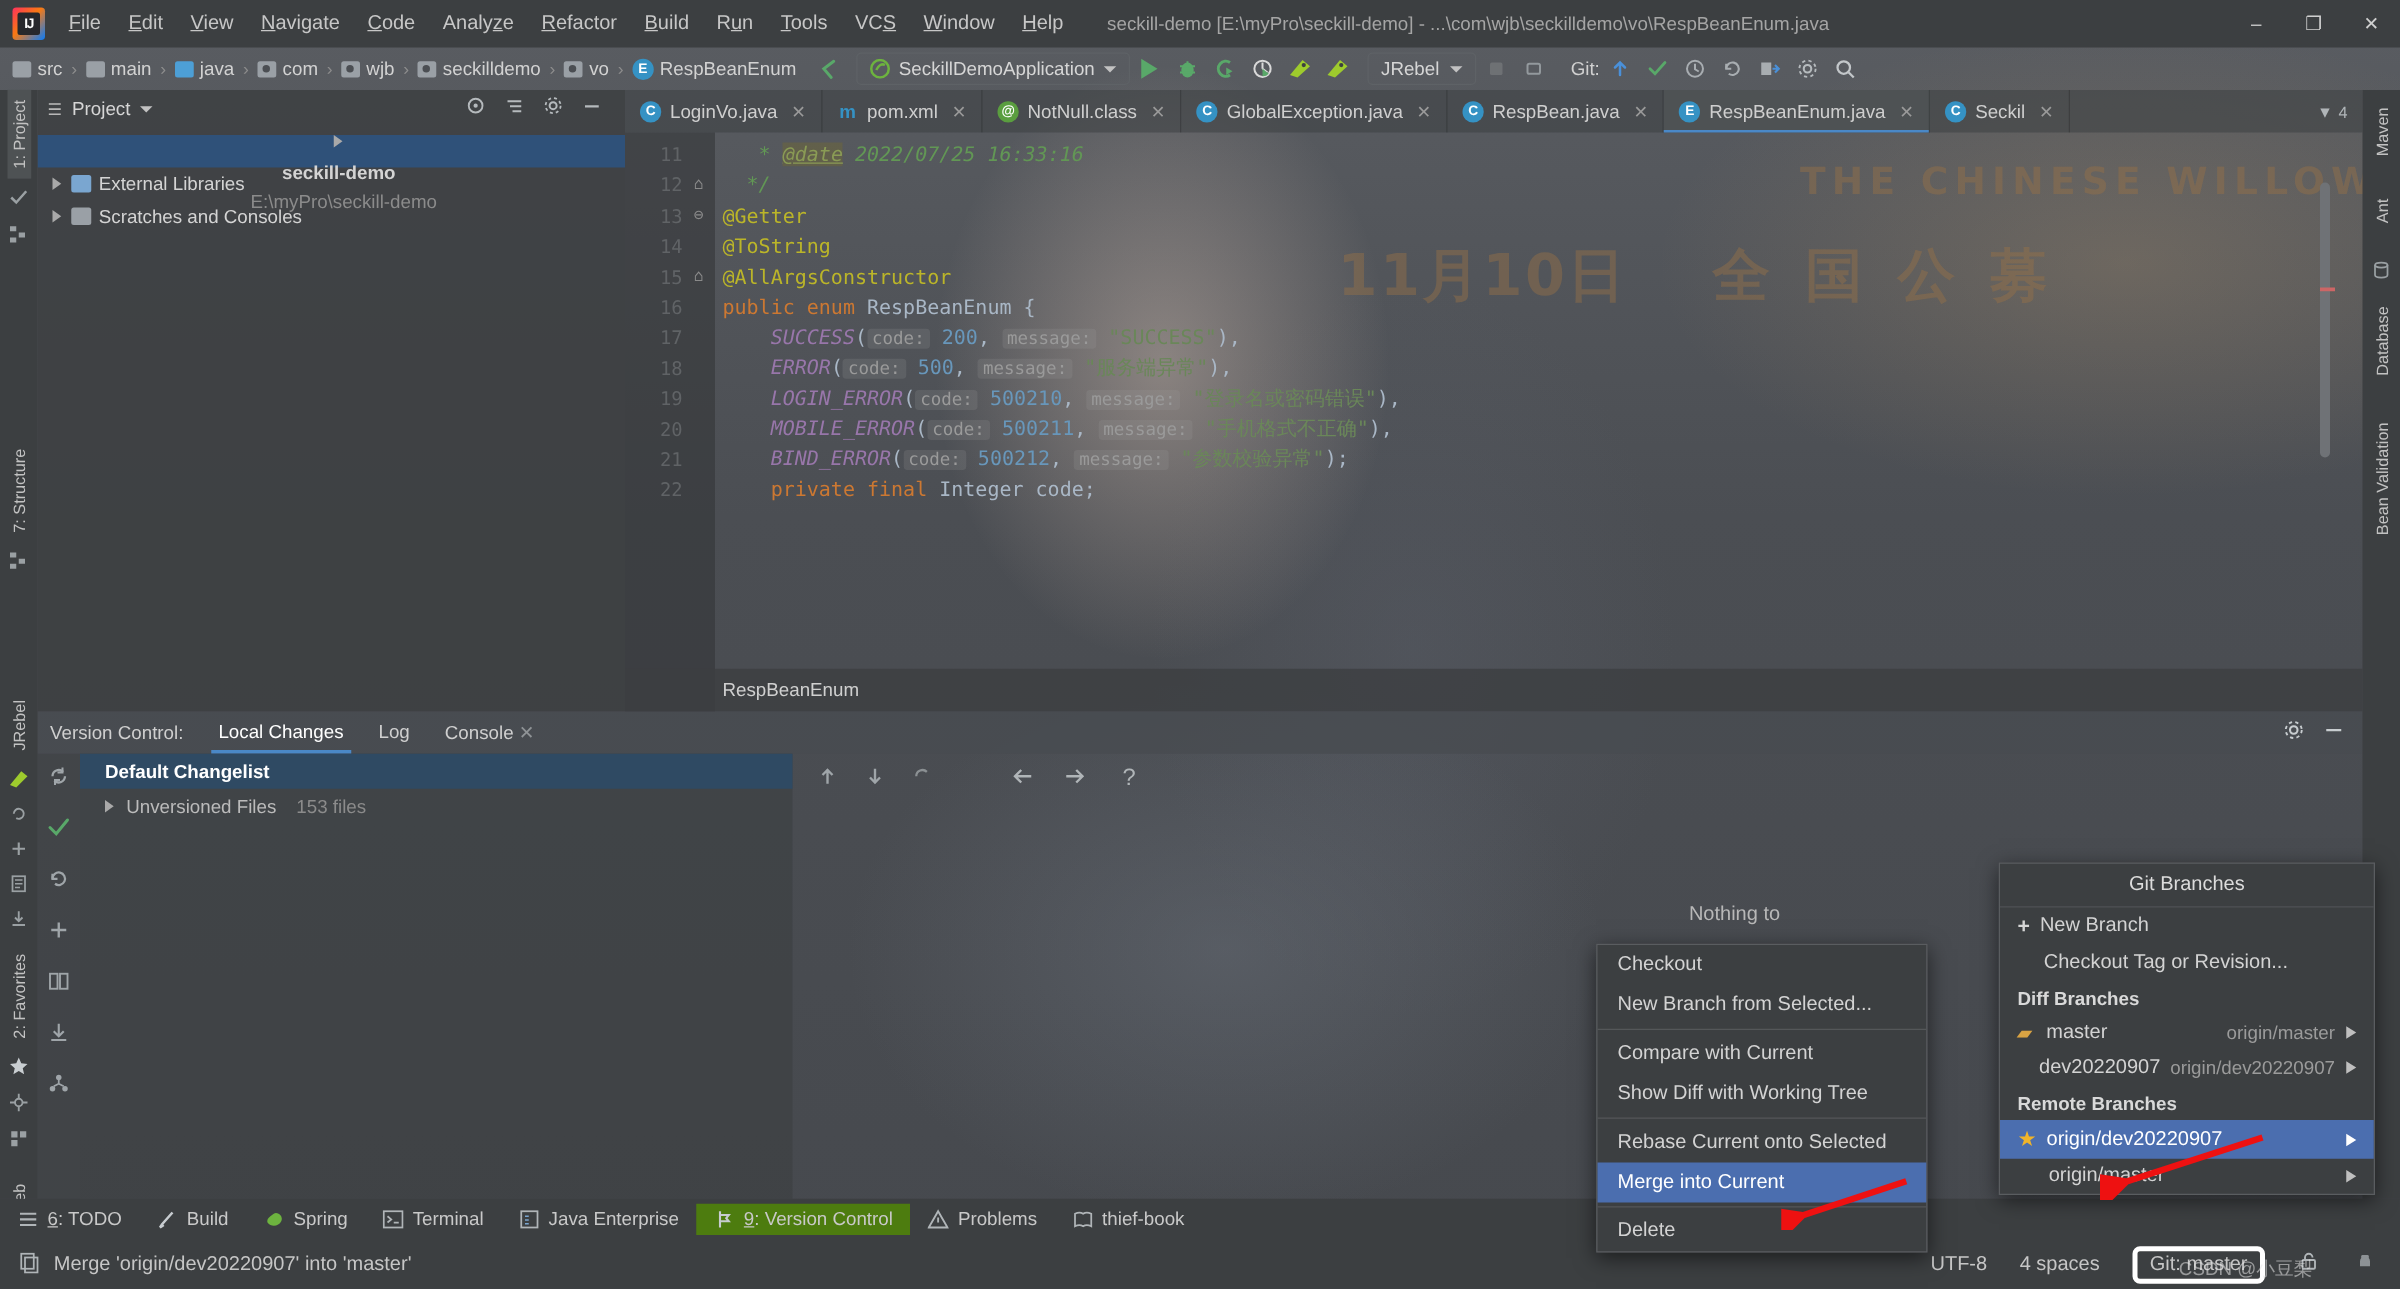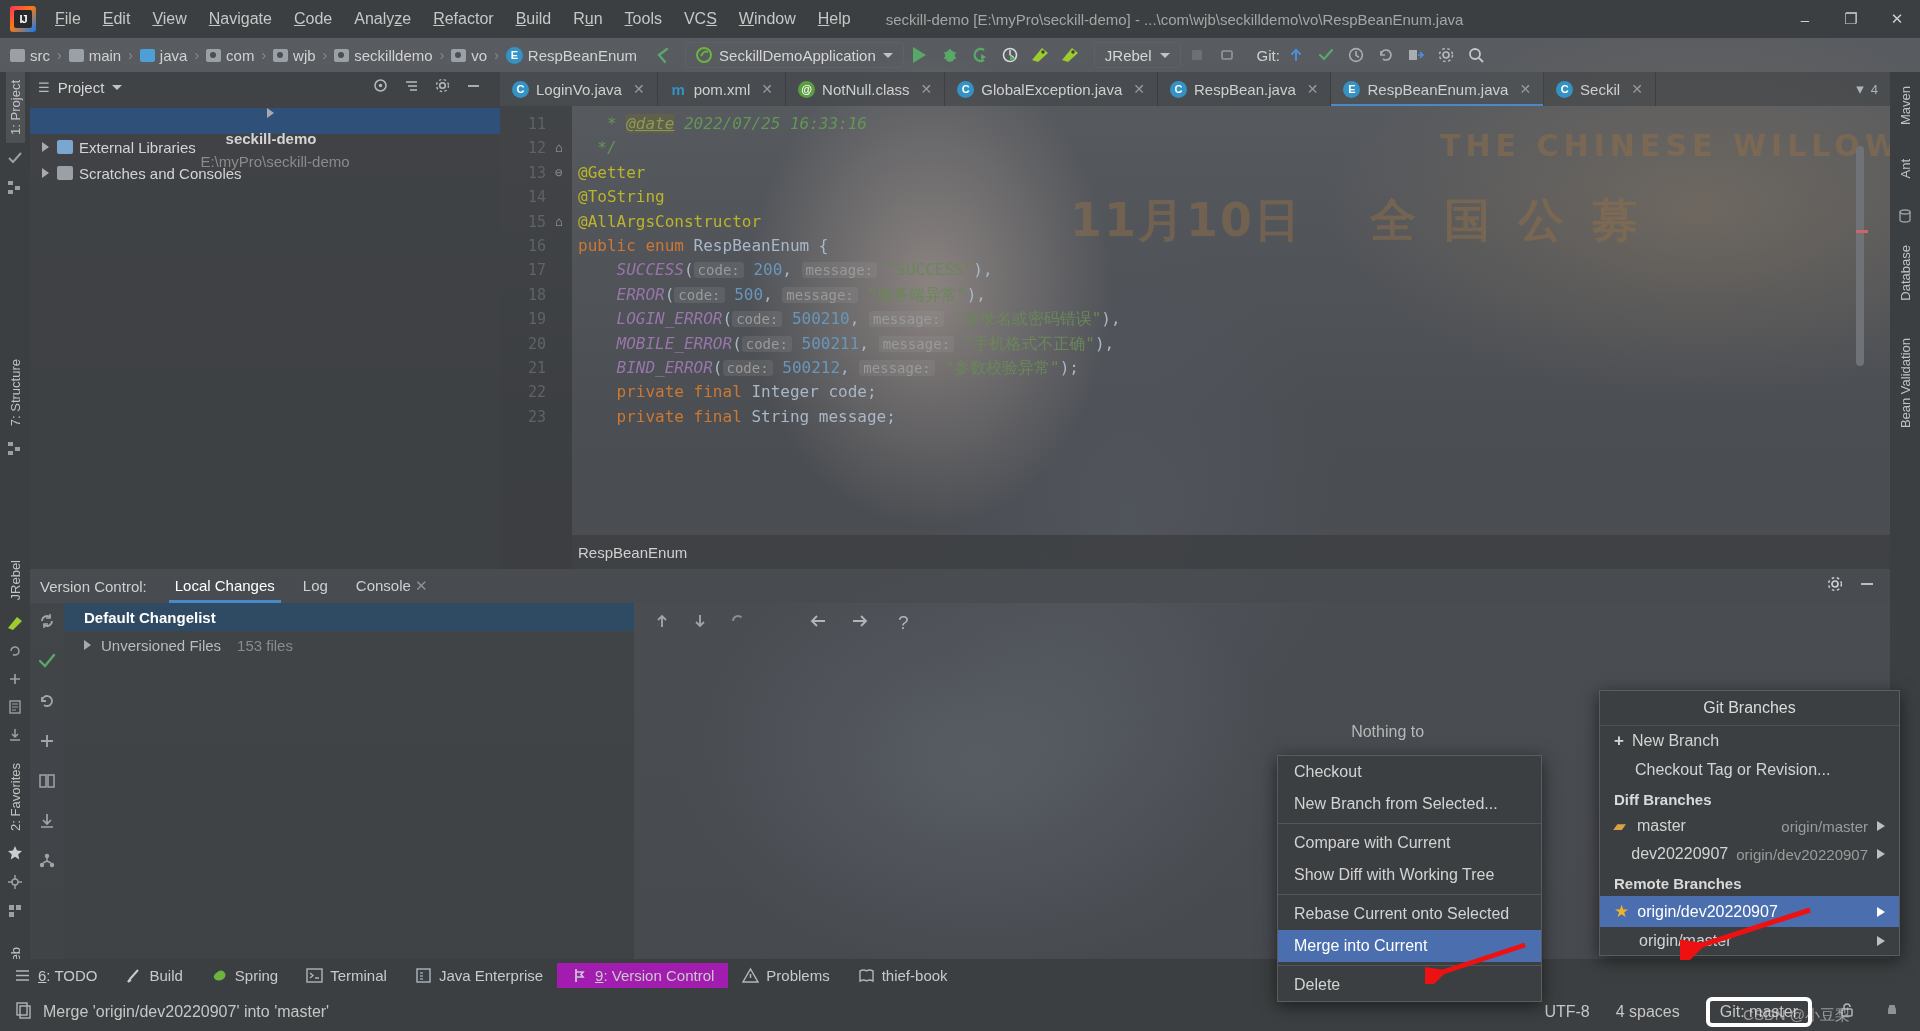--- a/index.html
+++ b/index.html
@@ -157,21 +157,21 @@
   .cl-row.sel { background:#2f4a63; color:#ffffff; font-weight:bold; }
   .vcright { flex:1; position:relative; }
   .vctoolbar { height:40px; display:flex; align-items:center; gap:18px; padding-left:18px; }
   .nothing { position:absolute; left:60%; top:120px; transform:translateX(-50%);
              font-size:16px; color:#b8b8b8; white-space:nowrap;}
 
   
   .bottomtabs { position:absolute; left:0; bottom:39px; width:1920px; height:33px;
                 background:#3c3f41; display:flex; align-items:center; z-index:21; }
   .btab { display:flex;align-items:center;gap:7px;padding:4px 14px; font-size:15px; color:#c9c9c9; white-space:nowrap;}
-  .btab.active { background:#a21caf; }
+  .btab.active { background:#4d7c0f; }
   .btab u { text-decoration:underline; }
 
   
   .statusbar { position:absolute; left:0; bottom:0; width:1920px; height:39px;
                background:#3c3f41; display:flex; align-items:center; z-index:21;}
   .status-msg { display:flex; align-items:center; gap:10px; padding-left:14px; font-size:16px; color:#c6c6c6;}
   .status-right { margin-left:auto; display:flex; align-items:center; gap:26px; padding-right:18px;
                   font-size:16px; color:#c6c6c6; position:relative;}
   .redbox { border:4px solid #ffffff; border-radius:6px; padding:2px 10px; }
 
@@ -578,21 +578,20 @@
           <div class="cline"><span class="lnum">13</span><span class="lmark">⊖</span><span class="ctext"><span class="k-ann">@Getter</span></span></div>
           <div class="cline"><span class="lnum">14</span><span class="lmark"></span><span class="ctext"><span class="k-ann">@ToString</span></span></div>
           <div class="cline"><span class="lnum">15</span><span class="lmark">⌂</span><span class="ctext"><span class="k-ann">@AllArgsConstructor</span></span></div>
           <div class="cline"><span class="lnum">16</span><span class="lmark"></span><span class="ctext"><span class="k-kw">public enum </span><span class="k-txt">RespBeanEnum {</span></span></div>
           <div class="cline"><span class="lnum">17</span><span class="lmark"></span><span class="ctext"><span class="k-txt">    </span><span class="k-enum">SUCCESS</span><span class="k-txt">(</span><span class="hint">code:</span><span class="k-txt"> </span><span class="k-num">200</span><span class="k-txt">, </span><span class="hint">message:</span><span class="k-txt"> </span><span class="k-str">"SUCCESS"</span><span class="k-txt">),</span></span></div>
           <div class="cline"><span class="lnum">18</span><span class="lmark"></span><span class="ctext"><span class="k-txt">    </span><span class="k-enum">ERROR</span><span class="k-txt">(</span><span class="hint">code:</span><span class="k-txt"> </span><span class="k-num">500</span><span class="k-txt">, </span><span class="hint">message:</span><span class="k-txt"> </span><span class="k-str">"服务端异常"</span><span class="k-txt">),</span></span></div>
           <div class="cline"><span class="lnum">19</span><span class="lmark"></span><span class="ctext"><span class="k-txt">    </span><span class="k-enum">LOGIN_ERROR</span><span class="k-txt">(</span><span class="hint">code:</span><span class="k-txt"> </span><span class="k-num">500210</span><span class="k-txt">, </span><span class="hint">message:</span><span class="k-txt"> </span><span class="k-str">"登录名或密码错误"</span><span class="k-txt">),</span></span></div>
           <div class="cline"><span class="lnum">20</span><span class="lmark"></span><span class="ctext"><span class="k-txt">    </span><span class="k-enum">MOBILE_ERROR</span><span class="k-txt">(</span><span class="hint">code:</span><span class="k-txt"> </span><span class="k-num">500211</span><span class="k-txt">, </span><span class="hint">message:</span><span class="k-txt"> </span><span class="k-str">"手机格式不正确"</span><span class="k-txt">),</span></span></div>
           <div class="cline"><span class="lnum">21</span><span class="lmark"></span><span class="ctext"><span class="k-txt">    </span><span class="k-enum">BIND_ERROR</span><span class="k-txt">(</span><span class="hint">code:</span><span class="k-txt"> </span><span class="k-num">500212</span><span class="k-txt">, </span><span class="hint">message:</span><span class="k-txt"> </span><span class="k-str">"参数校验异常"</span><span class="k-txt">);</span></span></div>
           <div class="cline"><span class="lnum">22</span><span class="lmark"></span><span class="ctext"><span class="k-txt">    </span><span class="k-kw">private final </span><span class="k-txt">Integer code;</span></span></div>
-          <div class="cline"><span class="lnum">23</span><span class="lmark"></span><span class="ctext"><span class="k-txt">    </span><span class="k-kw">private final </span><span class="k-txt">String message;</span></span></div>
         </div>
       <div class="scroll-v"></div>
       <div class="err-mark"></div>
       <div class="bpane">RespBeanEnum</div>
     </div>
   </div>
 
   <div class="vcpanel">
     <div class="vchead">
       <span class="vclabel">Version Control:</span>

